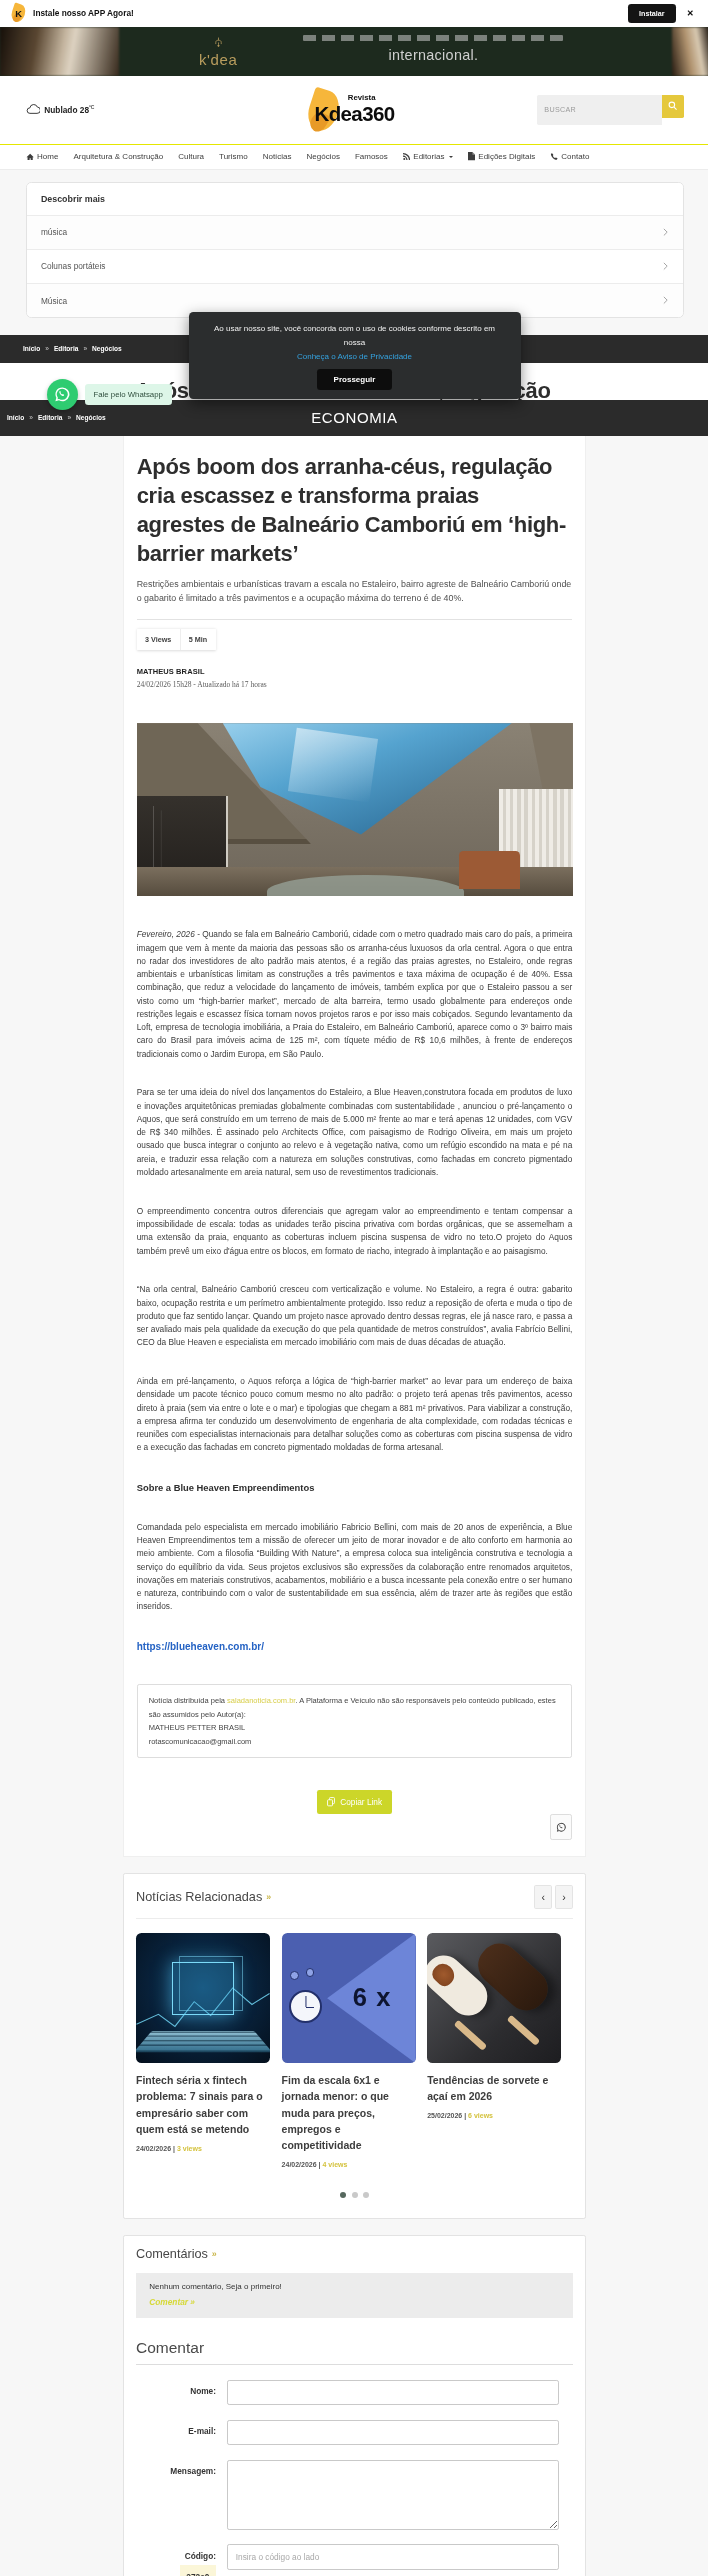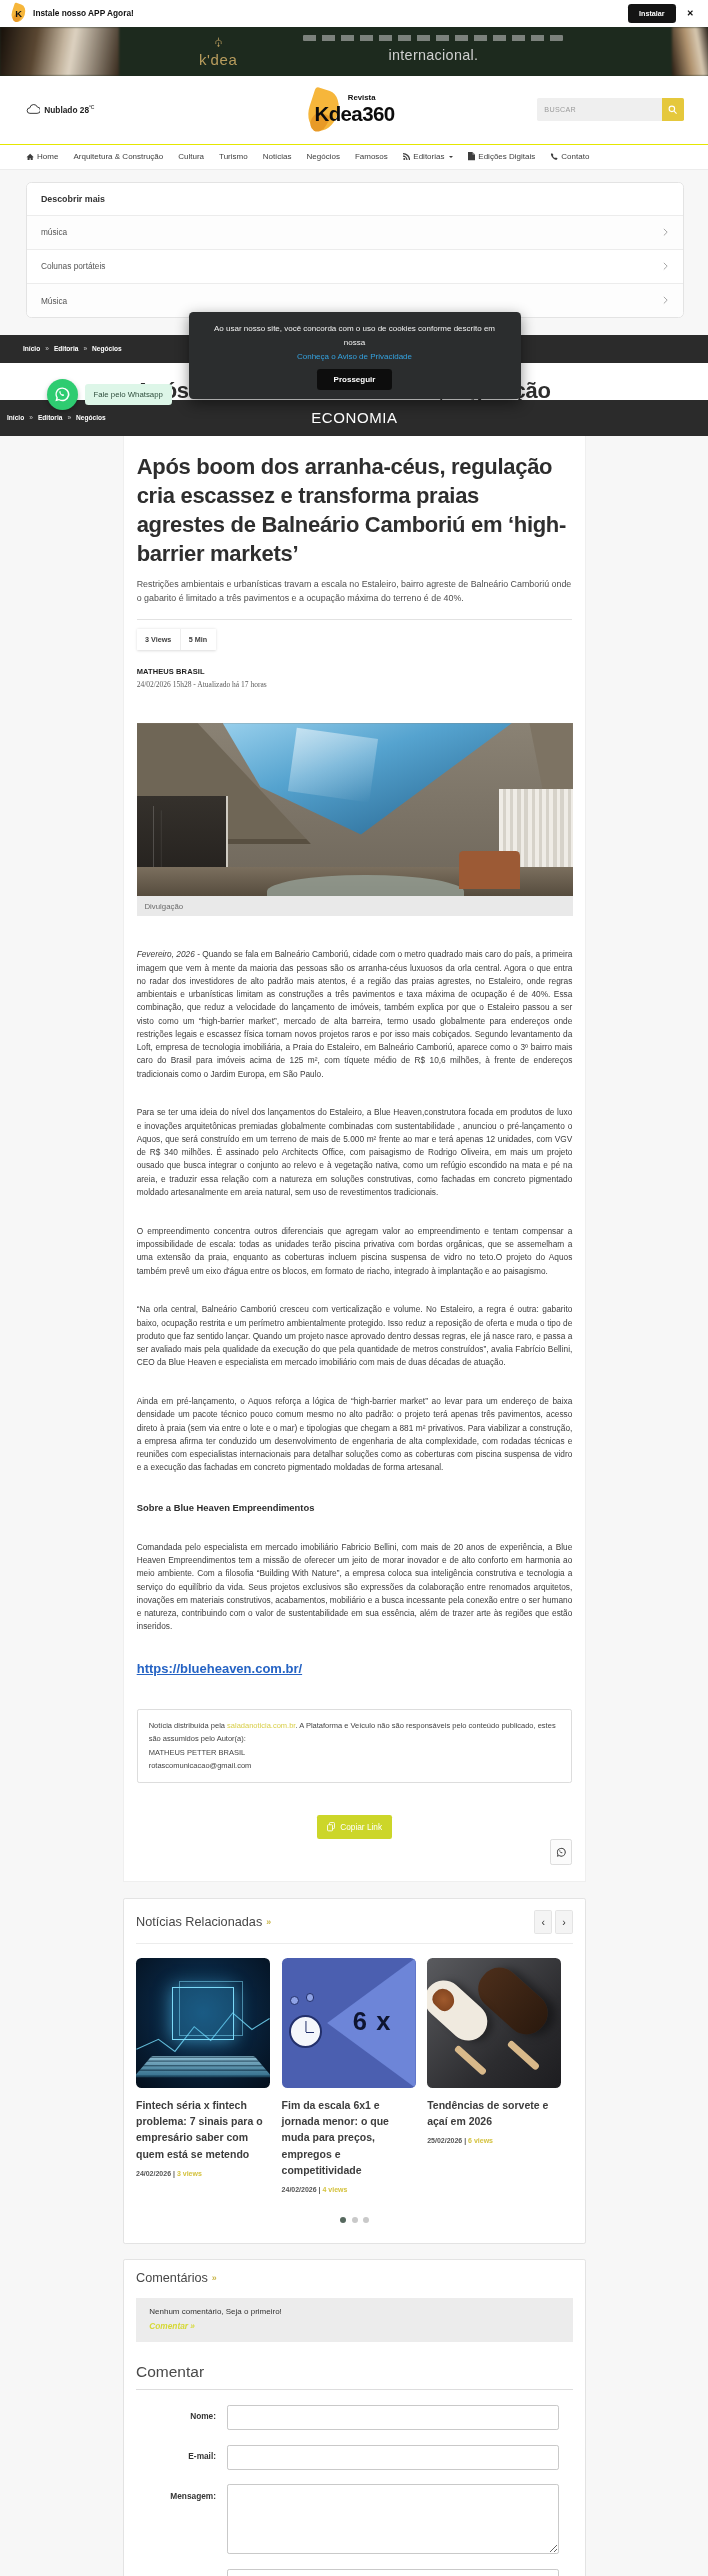--- a/index.html
+++ b/index.html
@@ -47,21 +47,21 @@
   
   .site-header { height:68px; background:#fff; display:flex; align-items:center; padding:0 25.5px; position:relative; }
   .weather { display:flex; align-items:flex-start; gap:4.4px; font-size:8.3px; font-weight:800; color:#222; }
   .weather sup { font-size:5px; font-weight:700; color:#555; }
   .brand-wrap { position:absolute; left:0; right:0; display:flex; justify-content:center; pointer-events:none; }
   .brand { position:relative; text-align:center; pointer-events:auto; cursor:pointer; }
   .brand .flame-m { position:absolute; left:-5.5px; top:-3.3px; z-index:0; }
   .brand-top { position:relative; z-index:1; font-size:7.8px; font-weight:700; color:#111; margin-left:14.4px; }
   .brand-name { position:relative; z-index:1; font-size:20.5px; font-weight:800; color:#0c0c0c; letter-spacing:-0.6px; }
   .search { margin-left:auto; display:flex; position:relative; z-index:1; }
-  .search input { width:125px; height:23px; background:#efefef; border:0; padding:0 7.8px; font-size:7.2px; color:#333; font-family:inherit; border-radius:1.7px 0 0 1.7px; }
+  .search input { width:125px; height:30px; background:#efefef; border:0; padding:0 7.8px; font-size:7.2px; color:#333; font-family:inherit; border-radius:1.7px 0 0 1.7px; }
   .search input::placeholder { color:#9b9b9b; letter-spacing:0.3px; }
   .search button { width:22px; height:23px; border:0; background:#e5c83c; color:#fff; display:flex; align-items:center; justify-content:center; cursor:pointer; border-radius:0 1.7px 1.7px 0; }
 
   
   .main-nav { background:#fff; border-top:1.1px solid #e4e700; border-bottom:0.6px solid #ececec; height:26px; display:flex; align-items:center; gap:15px; padding:0 25.5px; }
   .nav-item { display:flex; align-items:center; gap:3.3px; font-size:8px; color:#3d3d3d; cursor:pointer; white-space:nowrap; }
   .caret { width:0; height:0; border-left:2.2px solid transparent; border-right:2.2px solid transparent; border-top:2.8px solid #3d3d3d; margin-left:1.1px; }
 
   
   .discover { background:#fff; border:0.6px solid #e3e3e3; border-radius:5.5px; margin:12px 25.5px 16.6px; overflow:hidden; }
@@ -111,21 +111,21 @@
   .hero-wardrobe::after { content:""; position:absolute; left:18%; top:10%; width:1.1px; height:80%; background:rgba(255,255,255,.18); box-shadow:7.8px 4.4px 0 rgba(255,255,255,.08); }
   .hero-curtain { right:0; bottom:0; width:17%; height:62%; background:repeating-linear-gradient(90deg,#efece6 0 3.9px,#d6d2c9 3.9px 7.2px); }
   .hero-floor { left:0; right:0; bottom:0; height:17%; background:linear-gradient(#7b6f5e,#564c3e); }
   .hero-rug { left:30%; bottom:0; width:45%; height:12%; background:#96a096; border-radius:50% 50% 0 0/80% 80% 0 0; opacity:.8; }
   .hero-sofa { right:12%; bottom:4%; width:14%; height:22%; background:#9c5a35; border-radius:4.4px 4.4px 0 0; }
   figcaption { background:#e9e9e9; color:#6b6b6b; font-size:7.8px; padding:5.5px 7.8px; width:436px; }
   .body-copy { margin-top:32px; font-size:8.3px; line-height:1.6; color:#3c3c3c; text-align:justify; }
   .body-copy p { margin-bottom:25.5px; }
   .body-copy .lead { font-style:italic; }
   .body-copy h3 { font-size:9.4px; font-weight:800; color:#2e2e2e; margin:3.3px 0 25.5px; }
-  .ext-link { color:#2563c4; text-decoration:underline; font-size:13px; font-weight:700; }
+  .ext-link { color:#2563c4; font-size:10px; font-weight:700; }
   .notice-box { margin-top:29px; border:0.6px solid #ddd; border-radius:2.2px; padding:8.9px 11px; font-size:7.5px; line-height:1.8; color:#444; }
   .notice-box .ylink { color:#d8ce4a; }
   .actions-row { margin-top:32px; display:flex; align-items:center;flex-direction:column; }
   .btn-copy { display:flex; align-items:center; gap:5px; background:#ccd629; color:#fff; border:0; font-family:inherit; font-size:8.3px; padding:7.2px 10px; border-radius:2.2px; cursor:pointer; }
   .wa-share { margin-left:auto; width:22px; height:25.5px; border:0.6px solid #ddd; border-radius:2.2px; background:#fbfbfb; display:flex; align-items:center; justify-content:center; color:#3a3a3a; cursor:pointer; }
 
   
   .col-card { width:463px; margin:15.5px auto 0; background:#fff; border:0.6px solid #e3e3e3; border-radius:2.2px; padding:11px 12px 14.4px; }
   .card-head { display:flex; align-items:center; border-bottom:0.6px solid #ececec; padding-bottom:8.9px; }
   .card-head h2 { font-size:12.7px; font-weight:500; color:#474747; }
@@ -382,21 +382,20 @@
       <div class="hero-img">
         <div class="hx hero-beam"></div>
         <div class="hx hero-beam2"></div>
         <div class="hx hero-pool"></div>
         <div class="hx hero-wardrobe"></div>
         <div class="hx hero-curtain"></div>
         <div class="hx hero-floor"></div>
         <div class="hx hero-rug"></div>
         <div class="hx hero-sofa"></div>
       </div>
-      <figcaption>Divulgação</figcaption>
     </figure>
 
     <div class="body-copy">
       <p><em class="lead">Fevereiro, 2026</em><span> - Quando se fala em Balneário Camboriú, cidade com o metro quadrado mais caro do país, a primeira imagem que vem à mente da maioria das pessoas são os arranha-céus luxuosos da orla central. Agora o que entra no radar dos investidores de alto padrão mais atentos, é a região das praias agrestes, no Estaleiro, onde regras ambientais e urbanísticas limitam as construções a três pavimentos e taxa máxima de ocupação é de 40%. Essa combinação, que reduz a velocidade do lançamento de imóveis, também explica por que o Estaleiro passou a ser visto como um “high-barrier market”, mercado de alta barreira, termo usado globalmente para endereços onde restrições legais e escassez física tornam novos projetos raros e por isso mais cobiçados. Segundo levantamento da Loft, empresa de tecnologia imobiliária, a Praia do Estaleiro, em Balneário Camboriú, aparece como o 3º bairro mais caro do Brasil para imóveis acima de 125 m², com tíquete médio de R$ 10,6 milhões, à frente de endereços tradicionais como o Jardim Europa, em São Paulo.</span></p>
       <p>Para se ter uma ideia do nível dos lançamentos do Estaleiro, a Blue Heaven,construtora focada em produtos de luxo e inovações arquitetônicas premiadas globalmente combinadas com sustentabilidade , anunciou o pré-lançamento o Aquos, que será construído em um terreno de mais de 5.000 m² frente ao mar e terá apenas 12 unidades, com VGV de R$ 340 milhões. É assinado pelo Architects Office, com paisagismo de Rodrigo Oliveira, em mais um projeto ousado que busca integrar o conjunto ao relevo e à vegetação nativa, como um refúgio escondido na mata e pé na areia, e traduzir essa relação com a natureza em soluções construtivas, como fachadas em concreto pigmentado moldado artesanalmente em areia natural, sem uso de revestimentos tradicionais.</p>
       <p>O empreendimento concentra outros diferenciais que agregam valor ao empreendimento e tentam compensar a impossibilidade de escala: todas as unidades terão piscina privativa com bordas orgânicas, que se assemelham a uma extensão da praia, enquanto as coberturas incluem piscina suspensa de vidro no teto.O projeto do Aquos também prevê um eixo d'água entre os blocos, em formato de riacho, integrado à implantação e ao paisagismo.</p>
       <p>“Na orla central, Balneário Camboriú cresceu com verticalização e volume. No Estaleiro, a regra é outra: gabarito baixo, ocupação restrita e um perímetro ambientalmente protegido. Isso reduz a reposição de oferta e muda o tipo de produto que faz sentido lançar. Quando um projeto nasce aprovado dentro dessas regras, ele já nasce raro, e passa a ser avaliado mais pela qualidade da execução do que pela quantidade de metros construídos”, avalia Fabrício Bellini, CEO da Blue Heaven e especialista em mercado imobiliário com mais de duas décadas de atuação.</p>
       <p>Ainda em pré-lançamento, o Aquos reforça a lógica de “high-barrier market” ao levar para um endereço de baixa densidade um pacote técnico pouco comum mesmo no alto padrão: o projeto terá apenas três pavimentos, acesso direto à praia (sem via entre o lote e o mar) e tipologias que chegam a 881 m² privativos. Para viabilizar a construção, a empresa afirma ter conduzido um desenvolvimento de engenharia de alta complexidade, com rodadas técnicas e reuniões com especialistas internacionais para detalhar soluções como as coberturas com piscina suspensa de vidro e a execução das fachadas em concreto pigmentado moldadas de forma artesanal.</p>
       <h3>Sobre a Blue Heaven Empreendimentos</h3>
       <p>Comandada pelo especialista em mercado imobiliário Fabricio Bellini, com mais de 20 anos de experiência, a Blue Heaven Empreendimentos tem a missão de oferecer um jeito de morar inovador e de alto conforto em harmonia ao meio ambiente. Com a filosofia “Building With Nature”, a empresa coloca sua inteligência construtiva e tecnologia a serviço do equilíbrio da vida. Seus projetos exclusivos são expressões da colaboração entre renomados arquitetos, inovações em materiais construtivos, acabamentos, mobiliário e a busca incessante pela conexão entre o ser humano e natureza, contribuindo com o valor de sustentabilidade em sua essência, além de trazer arte às regiões que estão inseridos.</p>

